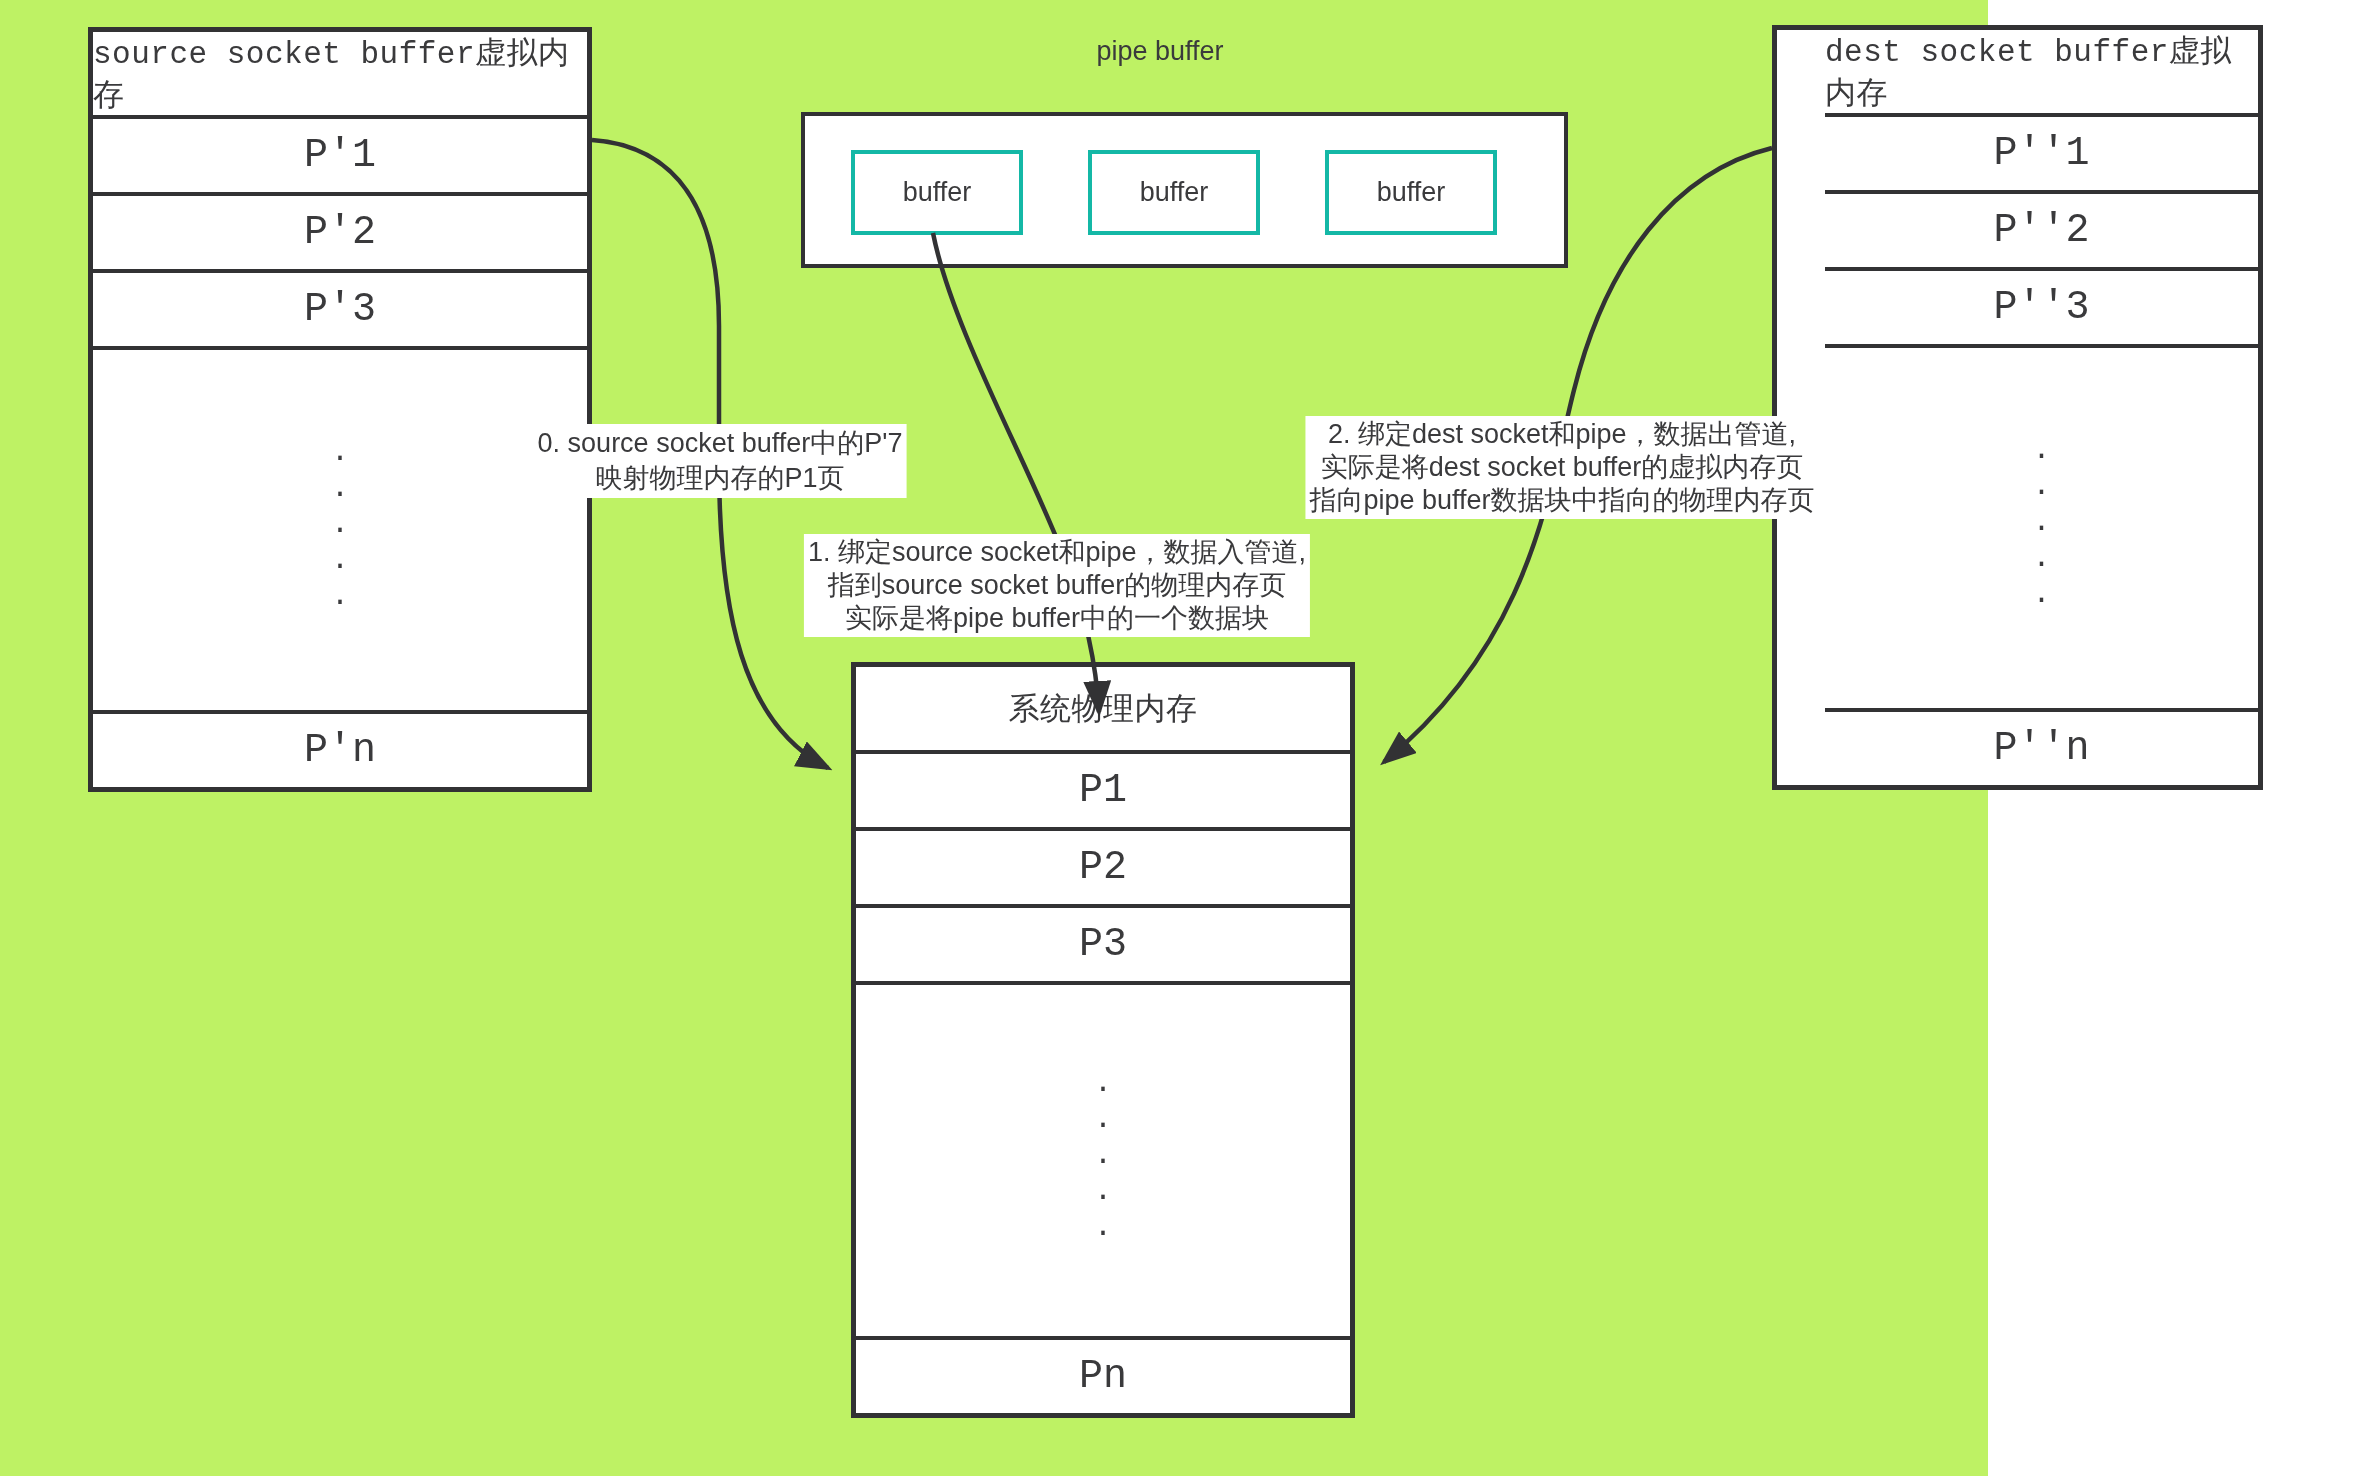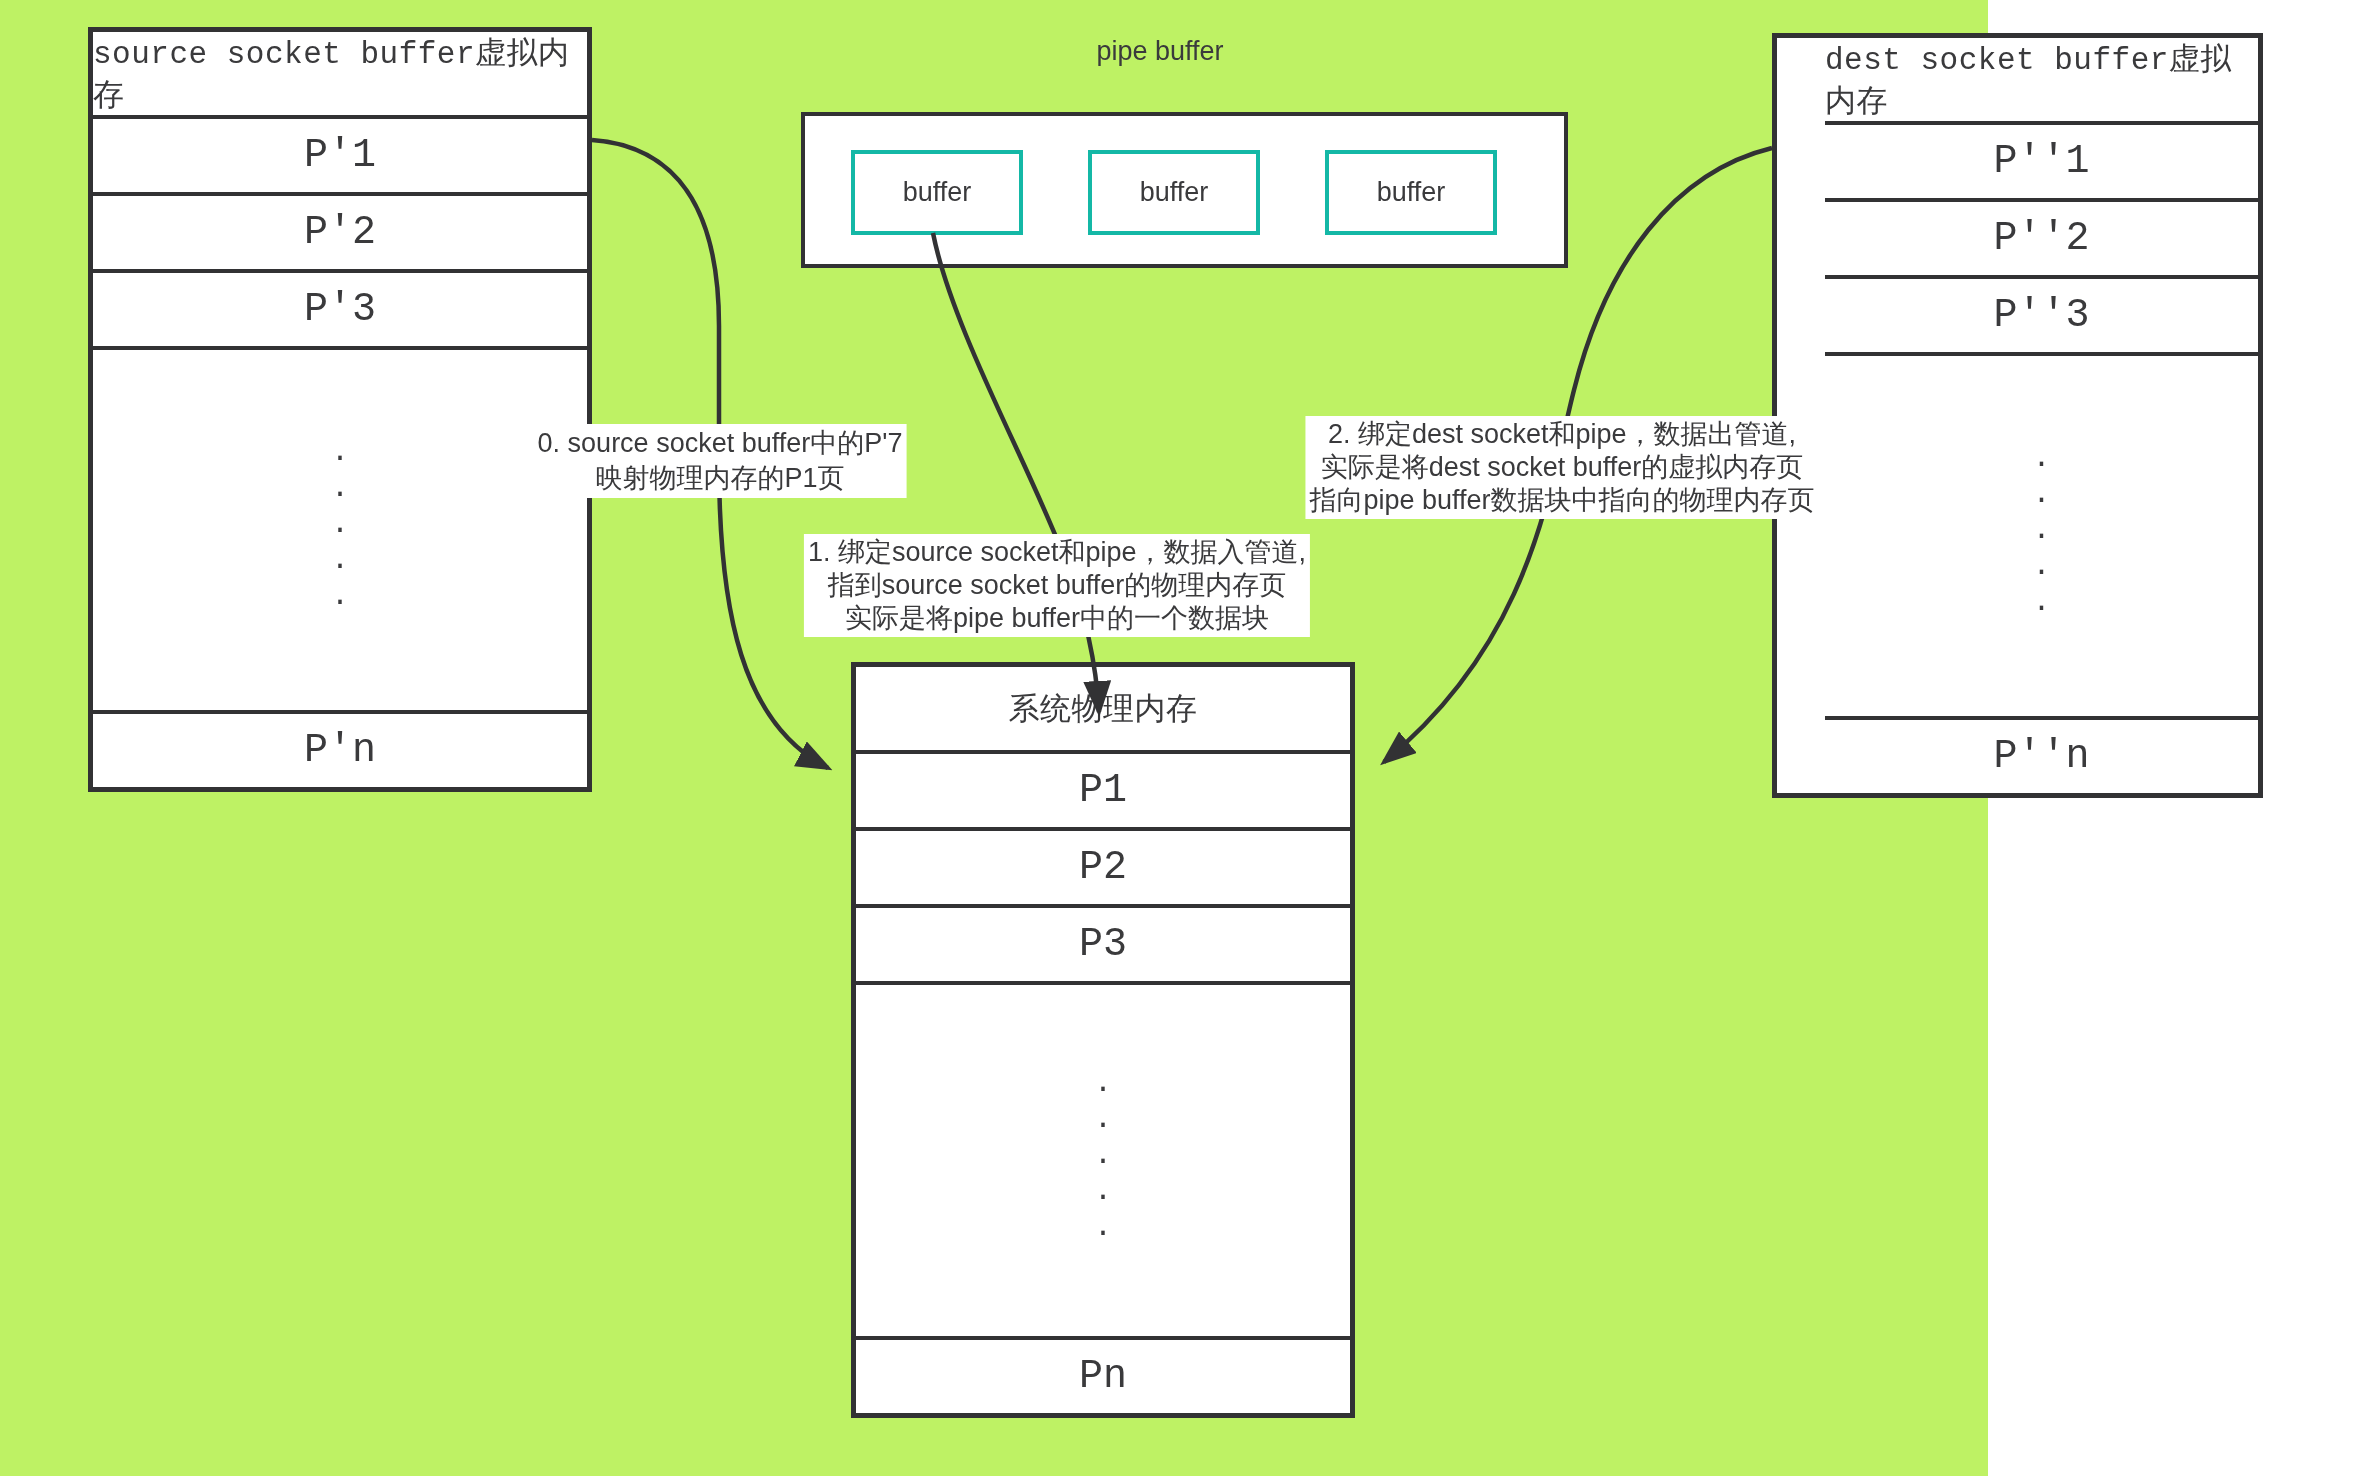--- a/index.html
+++ b/index.html
@@ -42,21 +42,21 @@
   .membox .row.page  { height: 77px; font-size: 40px; }
   .membox .row.dots  {
     flex: 1 1 auto;
     font-size: 30px;
     line-height: 36px;
     white-space: pre-line;
     text-align: center;
   }
 
   #source-box   { left: 88px;   top: 27px;  width: 504px; height: 765px; }
-  #dest-box     { left: 1772px; top: 33px;  width: 491px; height: 765px; padding-left: 48px; }
+  #dest-box     { left: 1772px; top: 25px;  width: 491px; height: 765px; padding-left: 48px; }
   #physical-box { left: 851px;  top: 662px; width: 504px; height: 756px; justify-content: space-between; }
 
   
   .pipe-label {
     position: absolute;
     left: 1160px;
     top: 36px;
     transform: translateX(-50%);
     font-size: 27px;
     z-index: 1;

